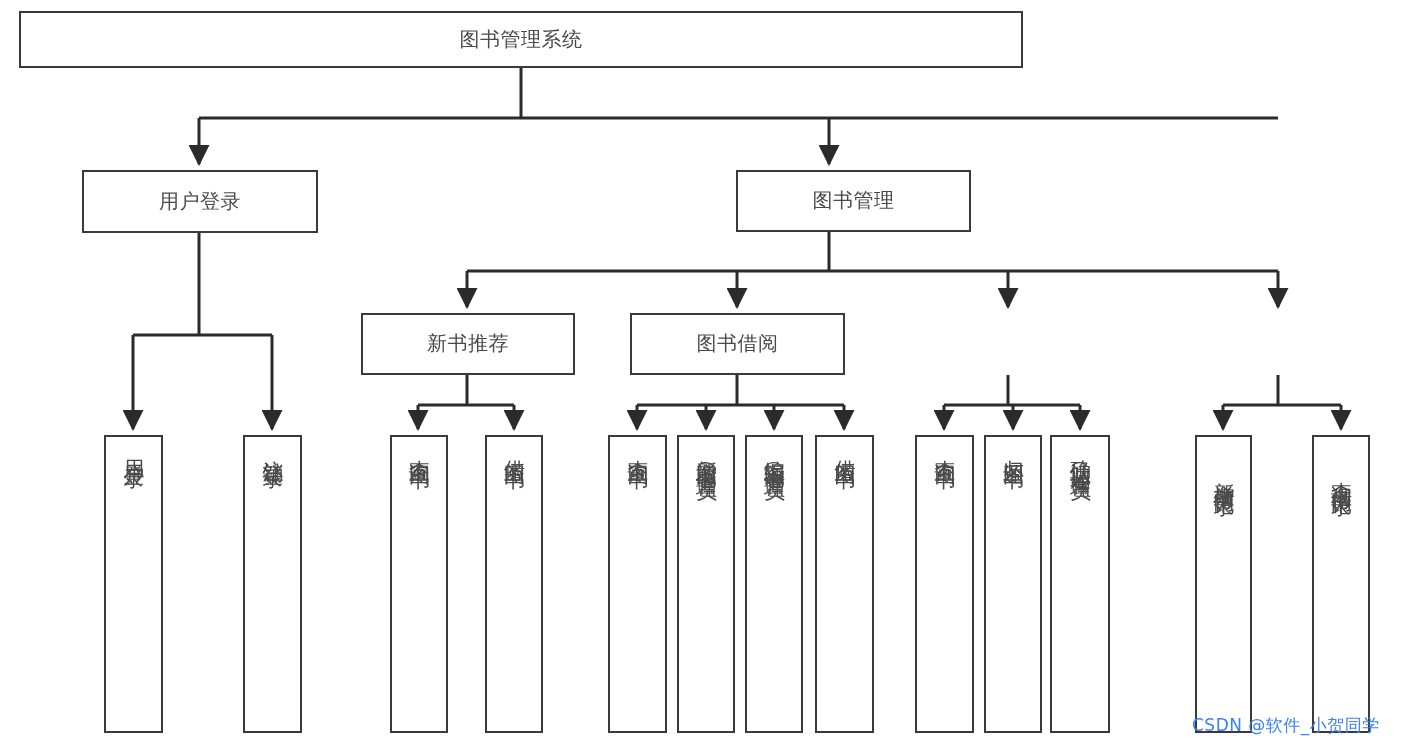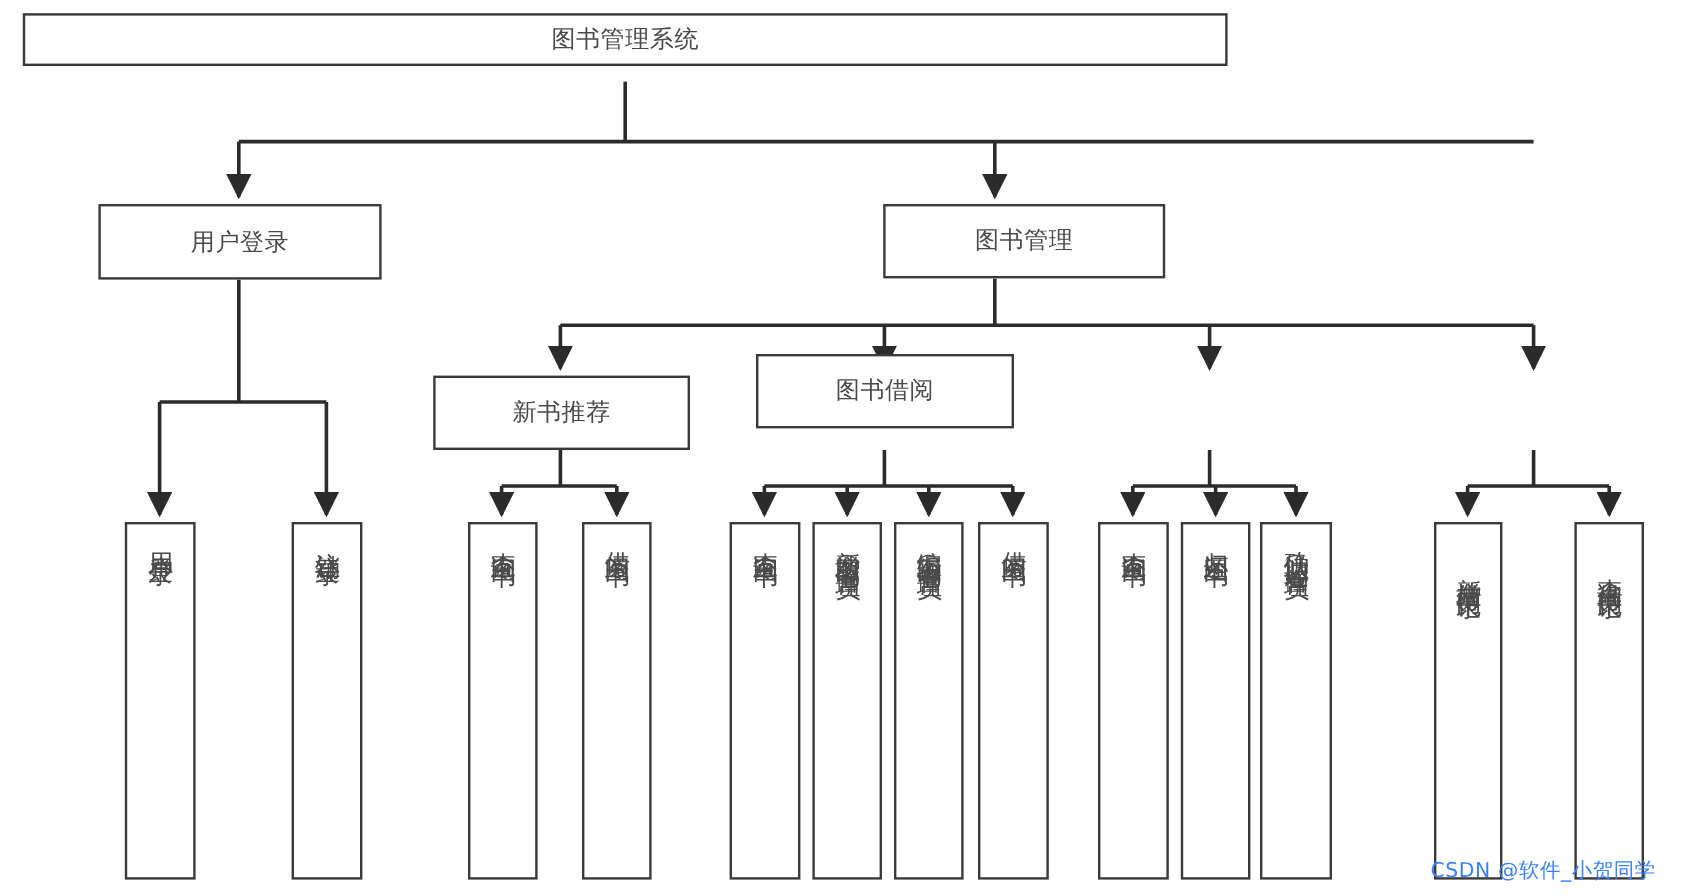--- a/index.html
+++ b/index.html
@@ -118,35 +118,35 @@
       <path d="M 1013 405 L 1013 429" marker-end="url(#arrow)"></path>
       <path d="M 1080 405 L 1080 429" marker-end="url(#arrow)"></path>
 
       <path d="M 1278 375 L 1278 405"></path>
       <path d="M 1223 405 L 1341 405"></path>
       <path d="M 1223 405 L 1223 429" marker-end="url(#arrow)"></path>
       <path d="M 1341 405 L 1341 429" marker-end="url(#arrow)"></path>
     </g>
   </svg>
 
-  <div class="node" style="left:19px; top:11px; width:1004px; height:44px;">
+  <div class="node" style="left:19px; top:11px; width:1004px; height:57px;">
     <span class="node-label">图书管理系统</span>
   </div>
 
   <div class="node" style="left:82px; top:170px; width:236px; height:63px;">
     <span class="node-label">用户登录</span>
   </div>
   <div class="node" style="left:712px; top:170px; width:235px; height:62px;margin-left:24px;">
     <span class="node-label">图书管理</span>
   </div>
 
   <div class="node" style="left:361px; top:313px; width:214px; height:62px;">
     <span class="node-label">新书推荐</span>
   </div>
-  <div class="node" style="left:630px; top:295px; width:215px; height:62px;">
+  <div class="node" style="left:630px; top:313px; width:215px; height:62px;">
     <span class="node-label">图书借阅</span>
   </div>
 
   <div class="node vertical" style="left:104px; top:435px; width:59px; height:298px;">
     <span class="node-label">用户登录</span>
   </div>
   <div class="node vertical" style="left:243px; top:435px; width:59px; height:298px;">
     <span class="node-label">注销登录</span>
   </div>
 

